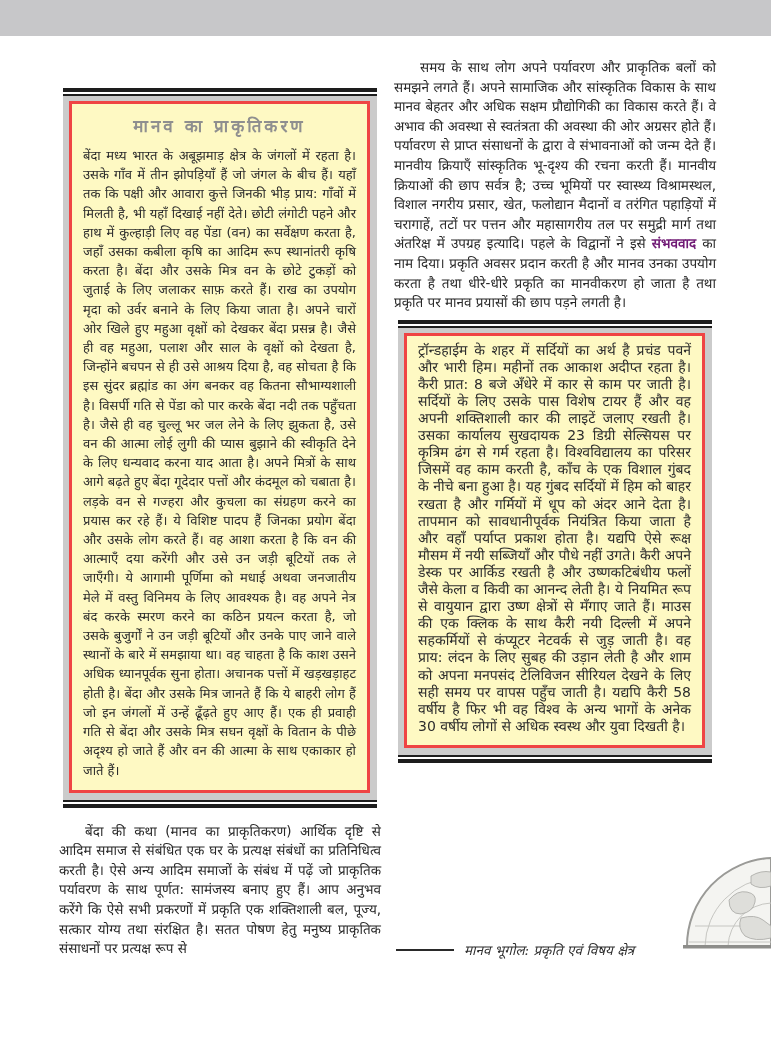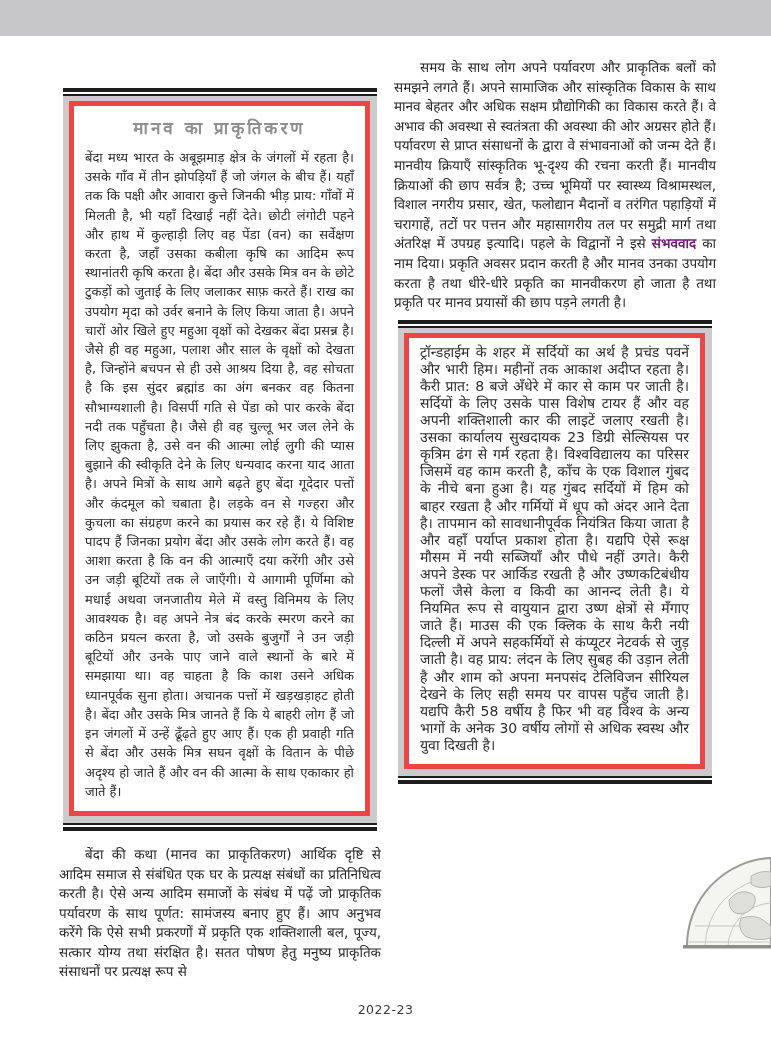--- a/index.html
+++ b/index.html
@@ -11,21 +11,21 @@
   .col-left{left:59px;top:88px;width:322px;}
   .col-right{left:394px;top:58px;width:322px;}
 
   
   .nbox{margin:0 4px;}
   .drule .thick{height:4px;background:#1d1d1d;}
   .drule .thin{height:2px;background:#1d1d1d;}
   .drule.top .thin{margin-top:2px;}
   .drule.bottom .thick{margin-top:2px;}
   .frame{background:#cbcbcb;padding:5px 7px 7px 6px;}
-  .inner{background:#ffffff;border:5px solid #ef4444;padding:6px 11px 10px;}
+  .inner{background:#fef9c3;border:3px solid #ef4444;padding:6px 11px 10px;}
   .box-title{text-align:center;font-size:17px;font-weight:bold;color:#8f8f8f;
              letter-spacing:3px;margin:4px 0 9px;}
   .box-body{font-size:13px;line-height:19.2px;text-align:justify;margin:0;color:#2c2c2c;}
   .box2 .box-body{font-size:14px;line-height:17.1px;}
 
   .body-para{font-size:13.5px;line-height:19.6px;text-align:justify;margin:0;color:#282828;}
   .indent{text-indent:26px;}
   .closing{margin-top:14px;}
   .bold-term{font-weight:bold;color:#701a75;}
   .box2-wrap{margin-top:7px;}
@@ -80,29 +80,32 @@
           <p class="box-body">ट्रॉन्डहाईम के शहर में सर्दियों का अर्थ है प्रचंड पवनें और भारी हिम। महीनों तक आकाश अदीप्त रहता है। कैरी प्रात: 8 बजे अँधेरे में कार से काम पर जाती है। सर्दियों के लिए उसके पास विशेष टायर हैं और वह अपनी शक्तिशाली कार की लाइटें जलाए रखती है। उसका कार्यालय सुखदायक 23 डिग्री सेल्सियस पर कृत्रिम ढंग से गर्म रहता है। विश्वविद्यालय का परिसर जिसमें वह काम करती है, काँच के एक विशाल गुंबद के नीचे बना हुआ है। यह गुंबद सर्दियों में हिम को बाहर रखता है और गर्मियों में धूप को अंदर आने देता है। तापमान को सावधानीपूर्वक नियंत्रित किया जाता है और वहाँ पर्याप्त प्रकाश होता है। यद्यपि ऐसे रूक्ष मौसम में नयी सब्जियाँ और पौधे नहीं उगते। कैरी अपने डेस्क पर आर्किड रखती है और उष्णकटिबंधीय फलों जैसे केला व किवी का आनन्द लेती है। ये नियमित रूप से वायुयान द्वारा उष्ण क्षेत्रों से मँगाए जाते हैं। माउस की एक क्लिक के साथ कैरी नयी दिल्ली में अपने सहकर्मियों से कंप्यूटर नेटवर्क से जुड़ जाती है। वह प्राय: लंदन के लिए सुबह की उड़ान लेती है और शाम को अपना मनपसंद टेलिविजन सीरियल देखने के लिए सही समय पर वापस पहुँच जाती है। यद्यपि कैरी 58 वर्षीय है फिर भी वह विश्व के अन्य भागों के अनेक 30 वर्षीय लोगों से अधिक स्वस्थ और युवा दिखती है।</p>
         </div>
       </div>
       <div class="drule bottom">
         <div class="thin"></div>
         <div class="thick"></div>
       </div>
     </section>
   </div>
 
+  <div class="footer">
+    <span class="footer-rule"></span>
+    <span class="footer-title">मानव भूगोल: प्रकृति एवं विषय क्षेत्र</span>
+  </div>
   <div class="page-num">3</div>
 
   <svg class="globe" viewBox="0 0 90 112" xmlns="http://www.w3.org/2000/svg">
     <path d="M90,10 A88,88 0 0,0 6,98 L90,98 Z" fill="#f4f4f1" stroke="#9a9a97" stroke-width="2"></path>
     <path d="M90,30 A70,70 0 0,0 24,98" fill="none" stroke="#c6c6c2" stroke-width="1"></path>
     <path d="M90,55 A45,45 0 0,0 47,98" fill="none" stroke="#c6c6c2" stroke-width="1"></path>
     <path d="M14,78 L90,78" fill="none" stroke="#c6c6c2" stroke-width="1"></path>
     <path d="M8,94 L90,94" fill="none" stroke="#c6c6c2" stroke-width="1"></path>
     <path d="M48,52 q8,-10 18,-8 q10,2 8,10 q-2,10 -14,12 q-12,0 -12,-14z" fill="#dededa" stroke="#a8a8a4" stroke-width="0.8"></path>
     <path d="M60,70 q14,-4 22,2 l8,6 v12 q-16,4 -26,-2 q-8,-8 -4,-18z" fill="#dededa" stroke="#a8a8a4" stroke-width="0.8"></path>
     <path d="M70,28 q10,-6 20,-4 v14 q-12,4 -20,-2z" fill="#dededa" stroke="#a8a8a4" stroke-width="0.8"></path>
     <rect x="2" y="97" width="88" height="3.5" fill="#8d8d8a"></rect>
   </svg>
 
-  <div class="year">2022-23</div>
 
 </div>
 
 </body></html>

